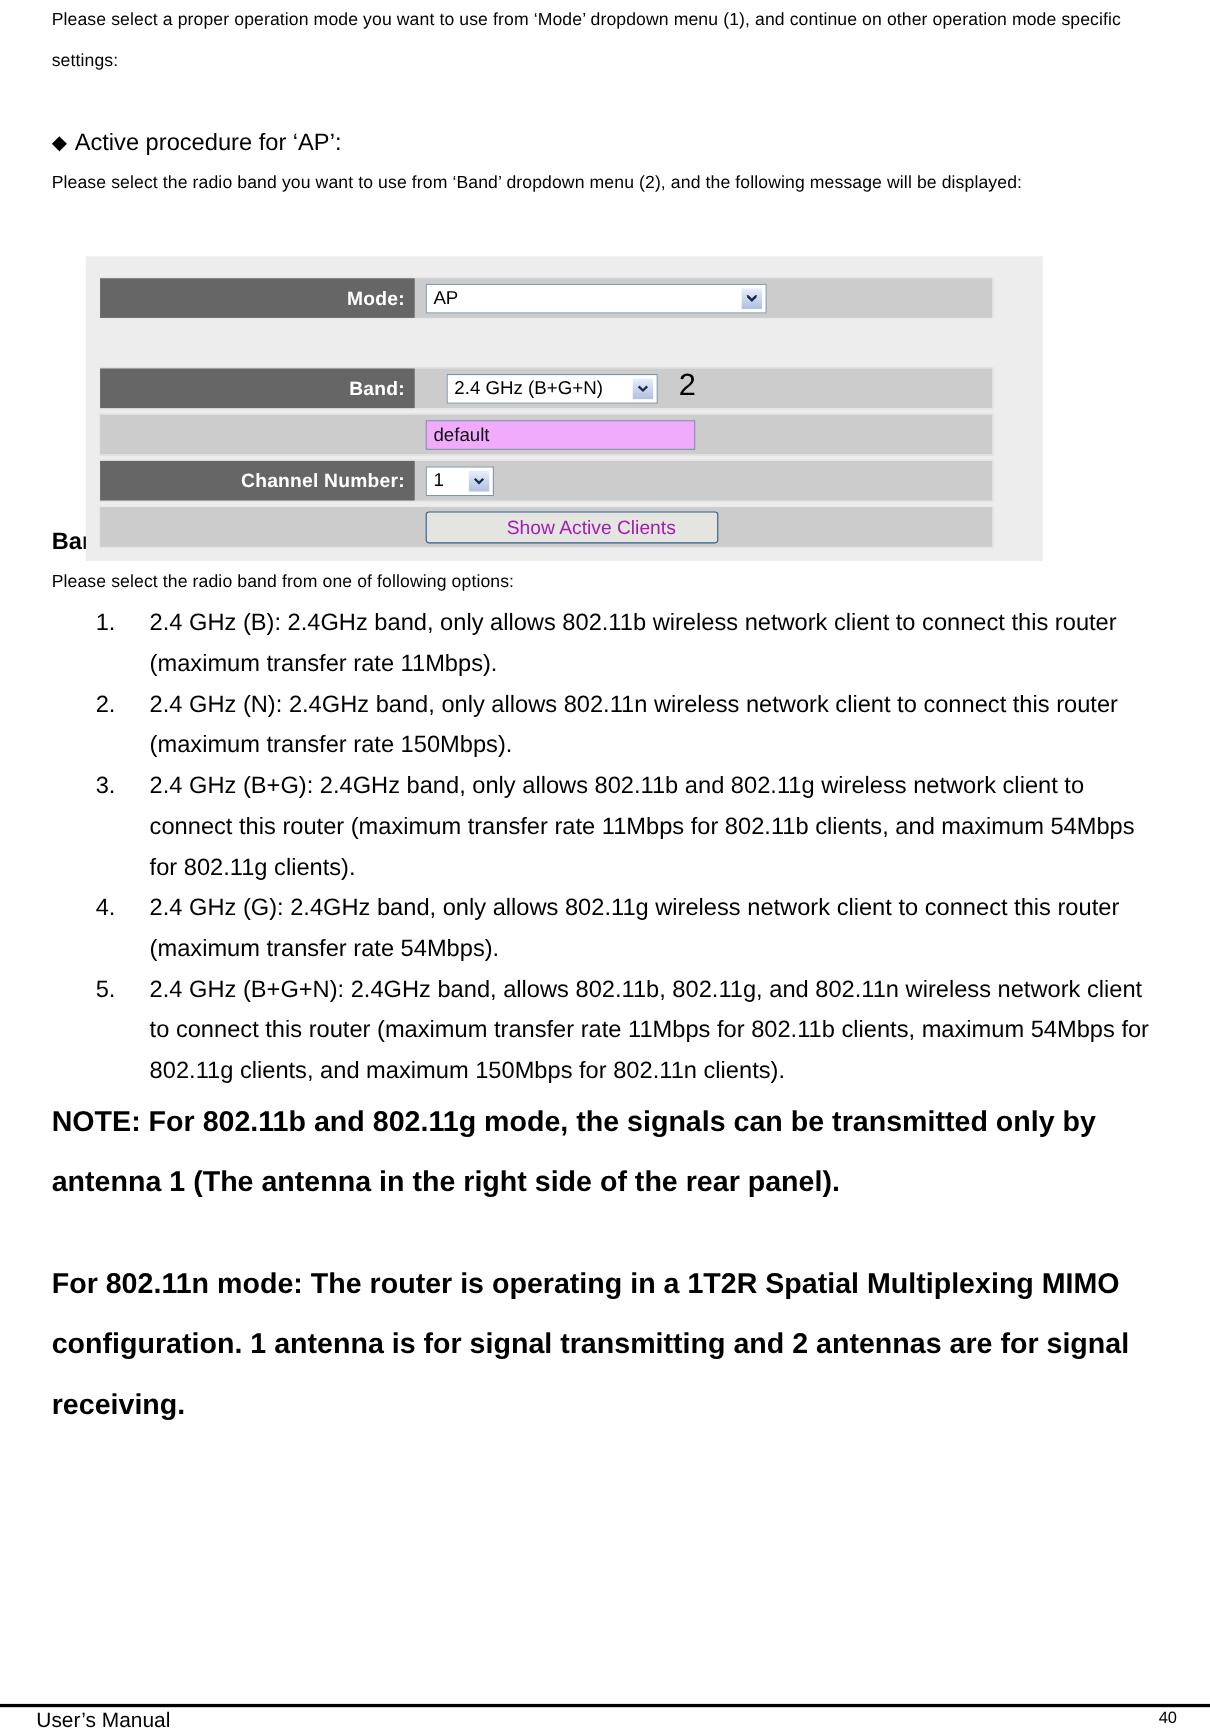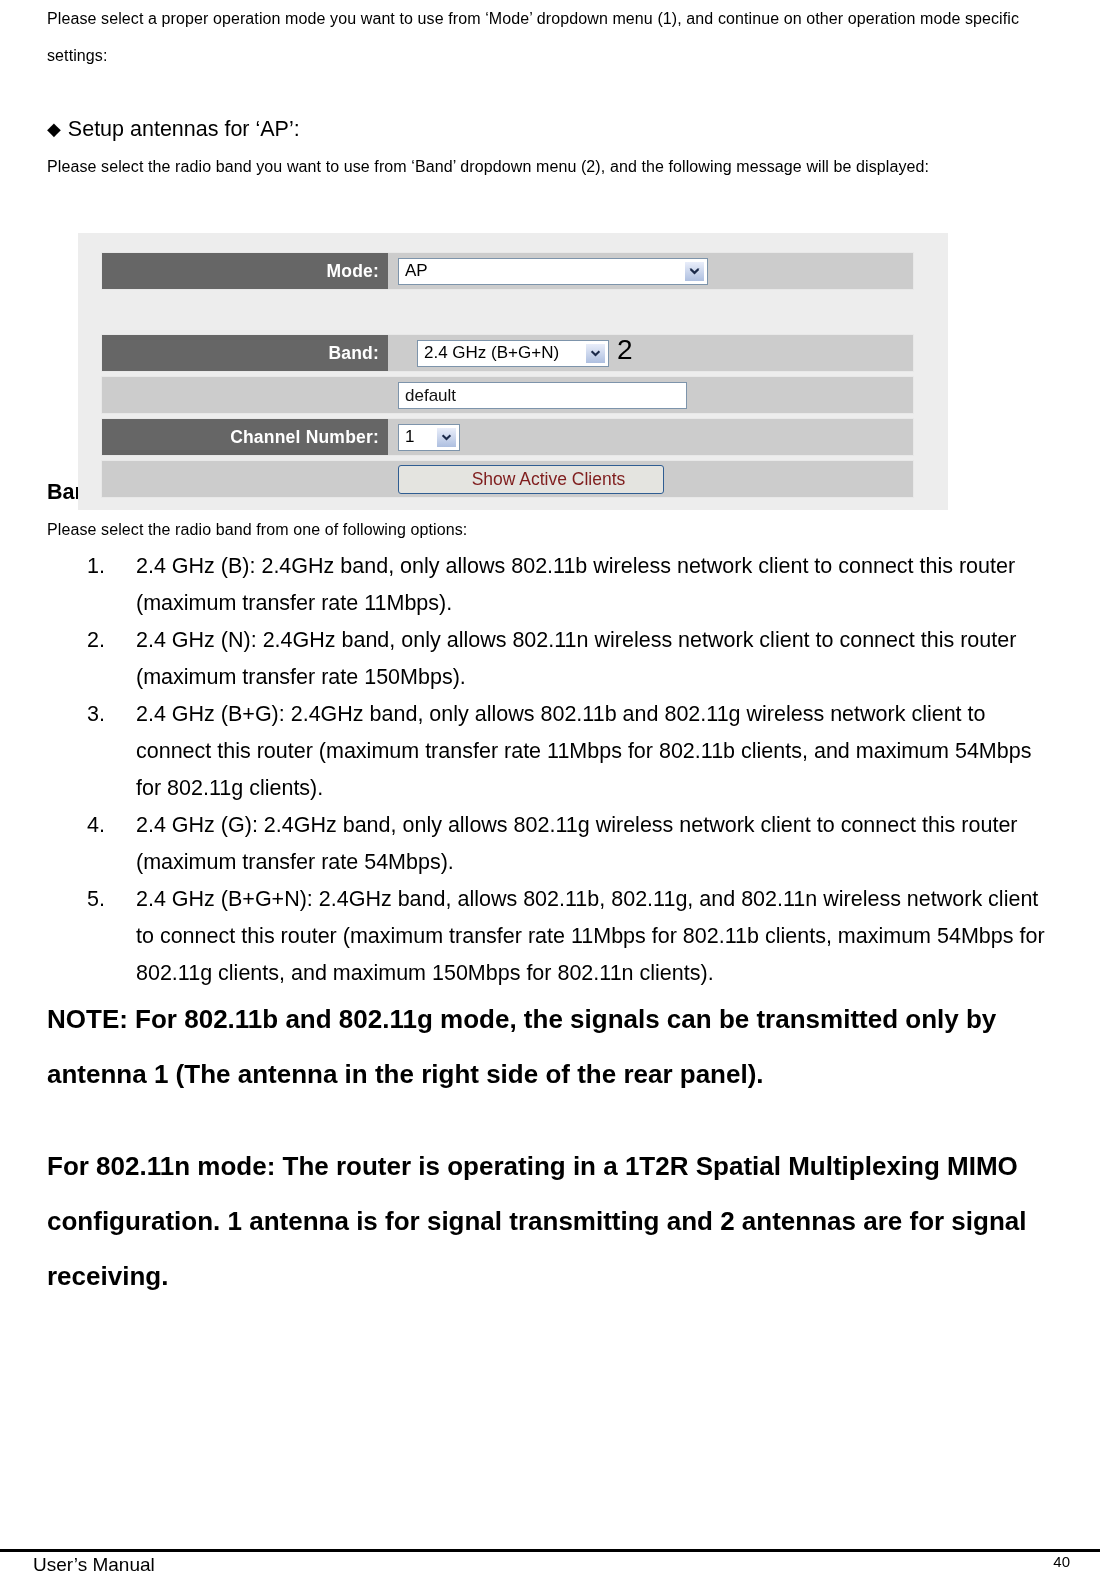--- a/index.html
+++ b/index.html
@@ -87,21 +87,21 @@
   .shot-wrap {
     position: absolute;
     left: 78px;
     top: 233px;
     width: 870px;
     height: 277px;
     background: #ededed;
   }
   .shot-inner {
     position: absolute;
-    left: 23px;
+    left: 12px;
     top: 19px;
     width: 815px;
     height: 240px;
   }
 
   .row {
     position: absolute;
     left: 0;
     width: 813px;
     height: 38px;
@@ -169,42 +169,42 @@
     align-items: center;
     justify-content: center;
   }
   .sel .arrow svg { display: block; }
 
   .sel-mode  { width: 310px; }
   .sel-band  { width: 192px; margin-left: 19px; }
   .sel-chan  { width: 62px; }
 
   .txt {
-    width: 289px;
+    width: 245px;
     height: 27px;
-    background: #ffffff;
+    background: #f0abfc;
     border: 1px solid #7d94ab;
     box-sizing: border-box;
     font-size: 17px;
     color: #111;
     line-height: 25px;
     padding-left: 6px;
     white-space: nowrap;
     overflow: hidden;
   }
 
   .btn {
     width: 266px;
     height: 29px;
     background: #e4e4e0;
     border: 1px solid #2f5d92;
     border-radius: 3px;
     box-sizing: border-box;
     font-size: 17.5px;
-    color: #7f1d1d;
+    color: #a21caf;
     text-align: center;
     line-height: 27px;
     white-space: nowrap;
     padding-left: 35px;
   }
 
   .callout-2 {
     position: absolute;
     left: 617px;
     top: 336px;
@@ -242,21 +242,21 @@
 <body>
 
 <div class="page">
 
   <div class="content">
 
     <p class="para">Please select a proper operation mode you want to use from ‘Mode’ dropdown menu (1), and continue on other operation mode specific settings:</p>
 
     <div class="spacer-md"></div>
 
-    <p class="bullet-line"><span class="diamond">◆</span><span>Setup antennas for ‘AP’:</span></p>
+    <p class="bullet-line"><span class="diamond">◆</span><span>Active procedure for ‘AP’:</span></p>
 
     <p class="para">Please select the radio band you want to use from ‘Band’ dropdown menu (2), and the following message will be displayed:</p>
 
     <div style="height:289px"></div>
 
     <p class="strong-head">Band:</p>
 
     <p class="para">Please select the radio band from one of following options:</p>
 
     <ol class="numlist">

